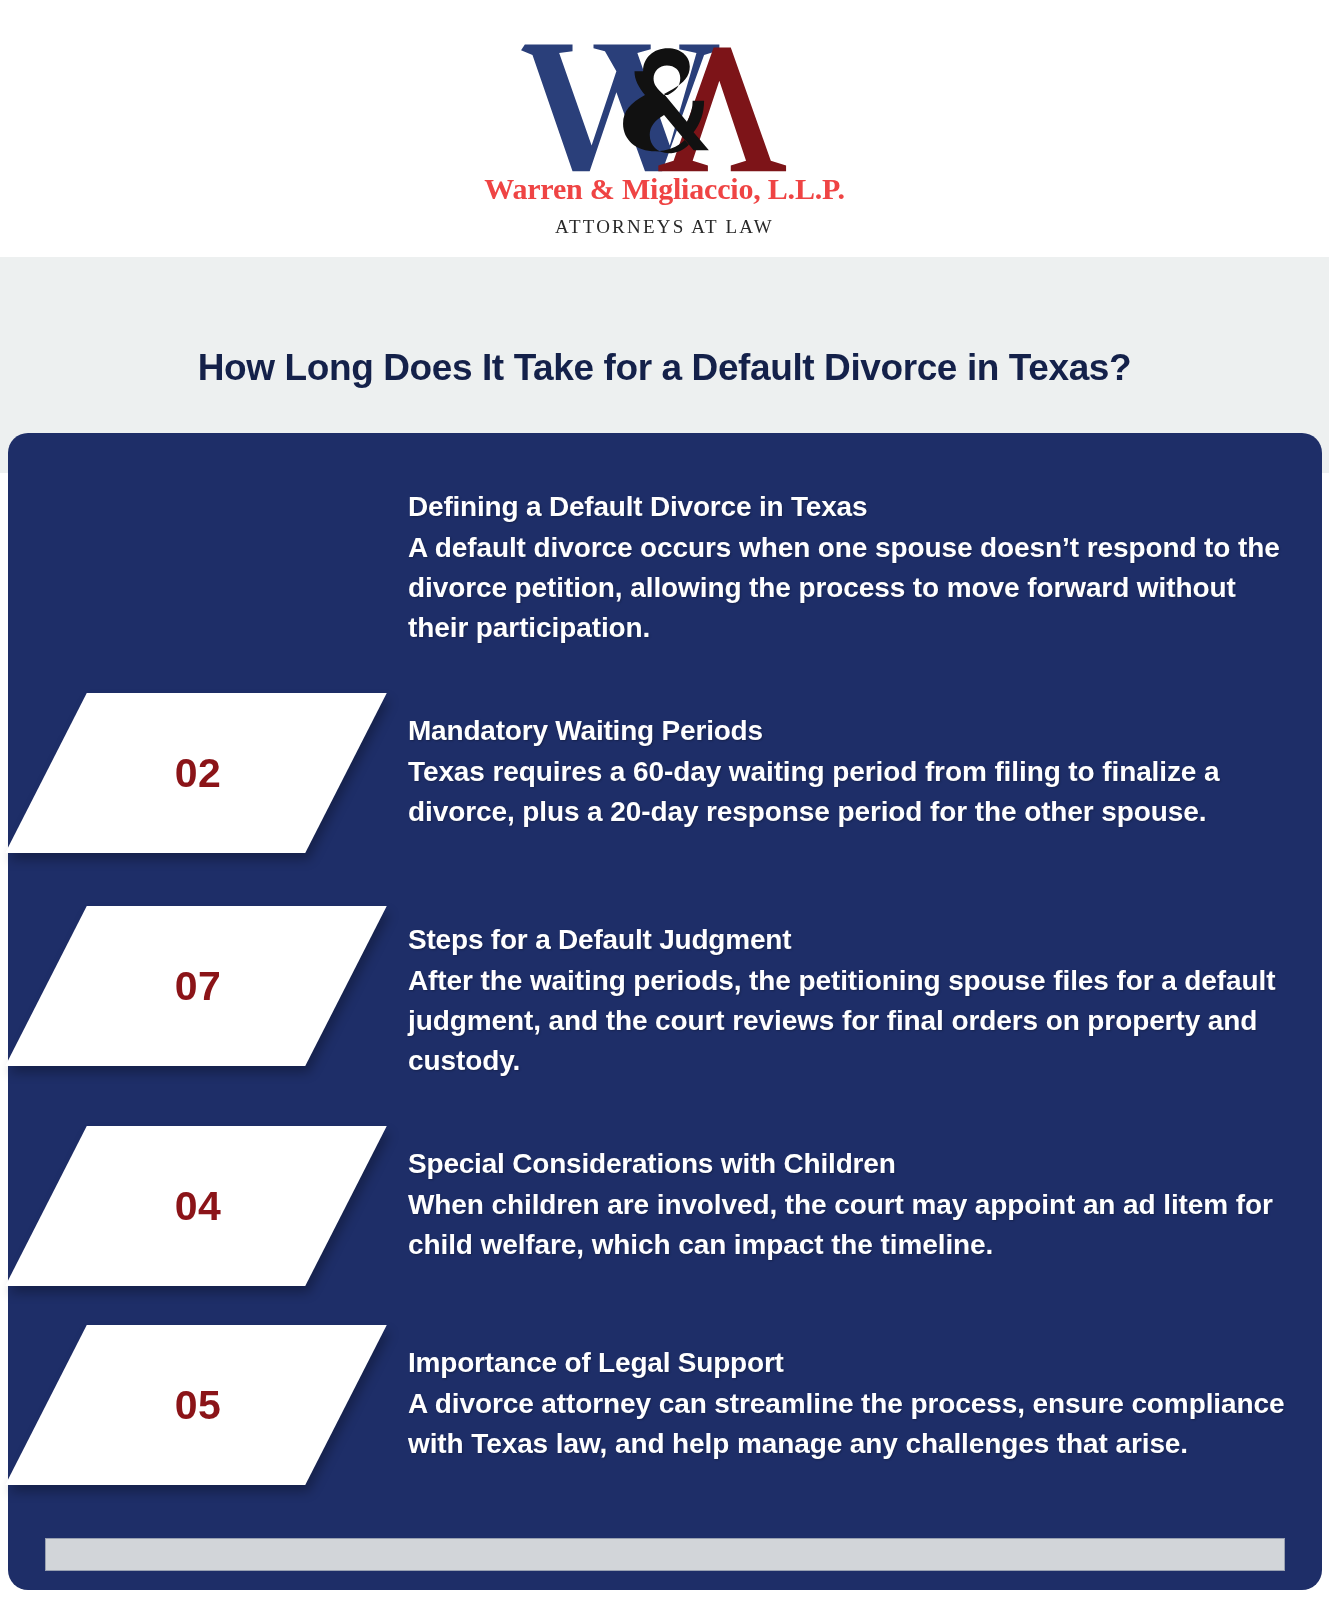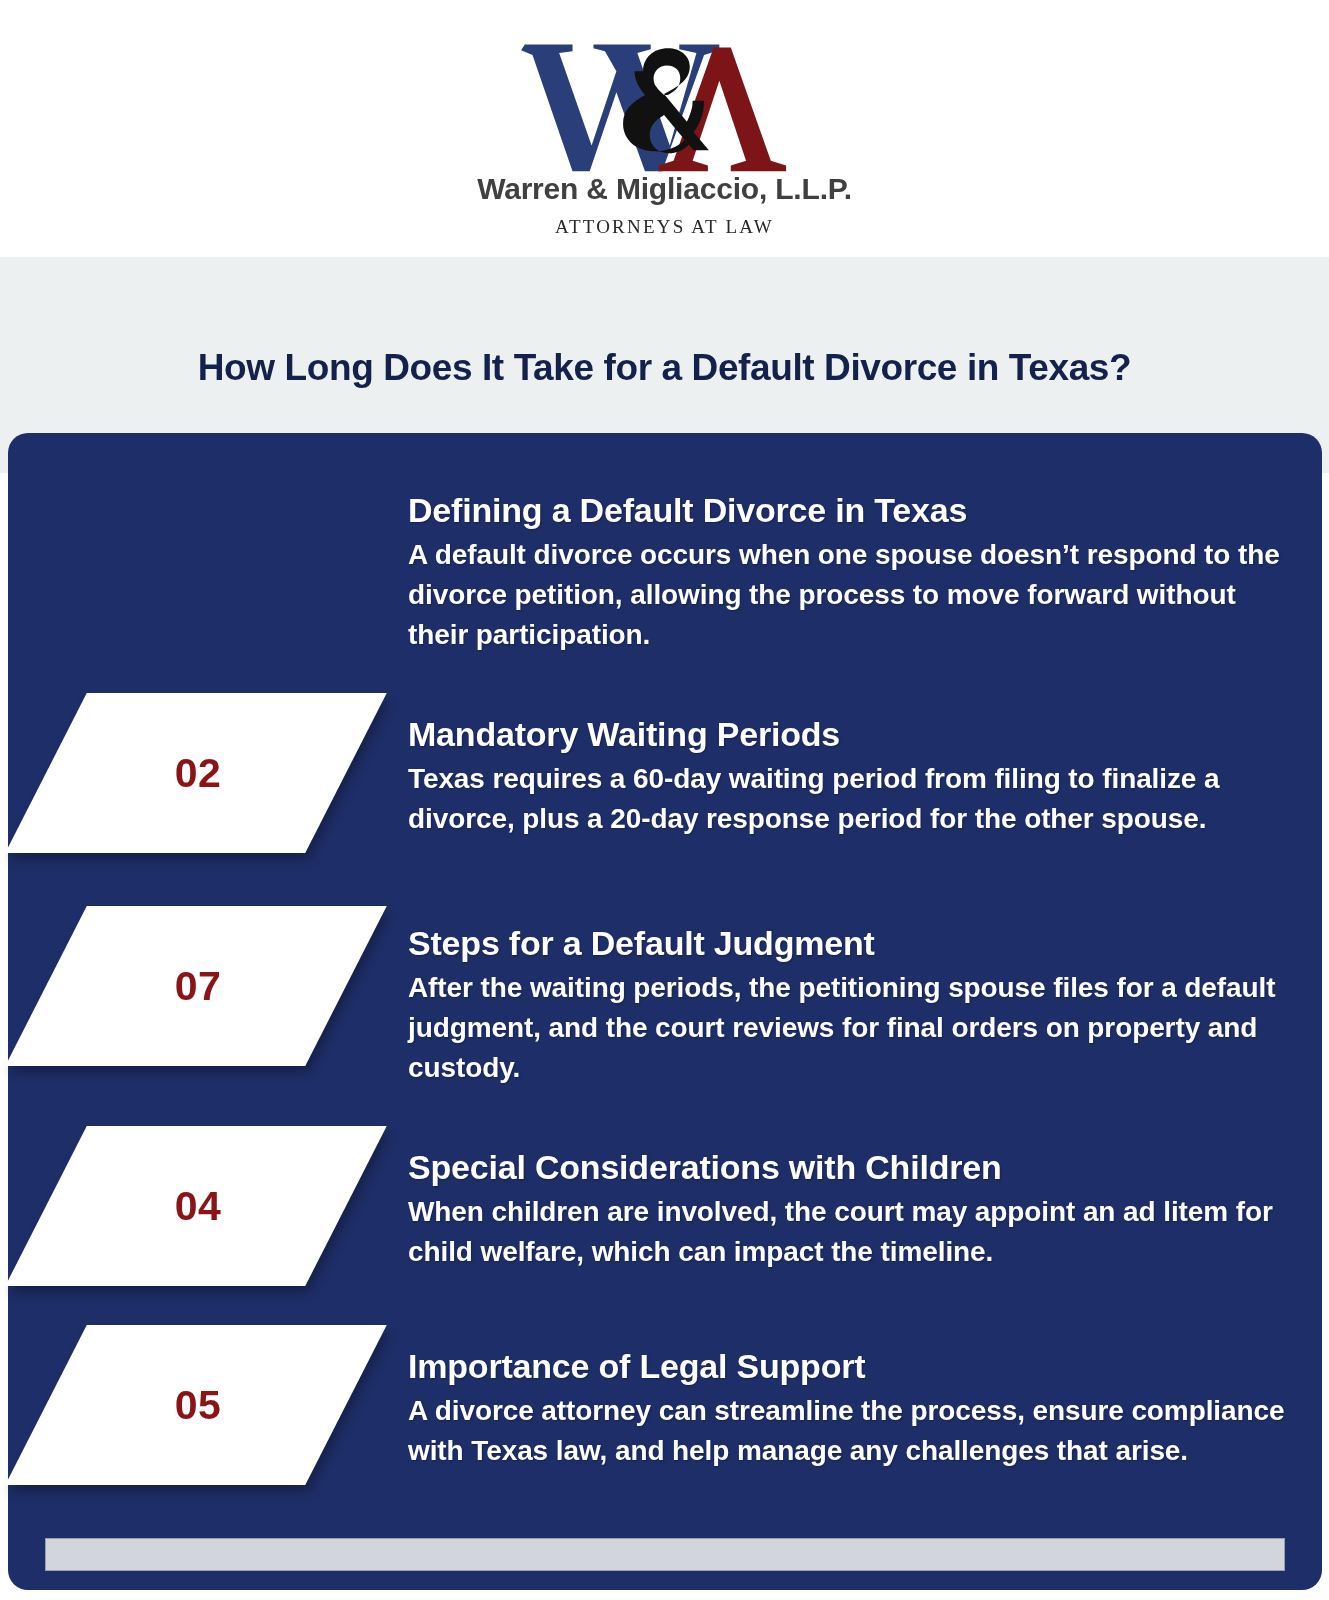--- a/index.html
+++ b/index.html
@@ -36,24 +36,24 @@
     height: 215px;
     position: relative;
     display: flex;
     flex-direction: column;
     align-items: center;
     justify-content: flex-start;
     padding-top: 14px;
   }
   .logo-mark { width: 310px; height: 150px; display:block; }
   .logo-firm {
-    font-family: Liberation Sans, sans-serif;
+    font-family: Liberation Serif, serif;
     font-weight: bold;
     font-size: 30px;
-    color: #404040;
+    color: #ef4444;
     letter-spacing: -0.2px;
     line-height: 1;
     margin-top: -4px;
     white-space: nowrap;
   }
   .logo-tag {
     font-family: "Liberation Serif", serif;
     font-size: 19px;
     color: #2a2a2a;
     letter-spacing: 2.2px;
@@ -153,21 +153,21 @@
   }
 
   
   .step-text {
     position: absolute;
     left: 400px;
     top: 0;
     width: 880px;
   }
   .step-title {
-    font-size: 34px;
+    font-size: 28px;
     font-weight: bold;
     color: #ffffff;
     line-height: 1.12;
     letter-spacing: -0.2px;
     text-shadow: 1px 1px 2px rgba(0,0,0,0.28);
     margin-bottom: 6px;
   }
   .step-body {
     font-size: 28px;
     font-weight: bold;

